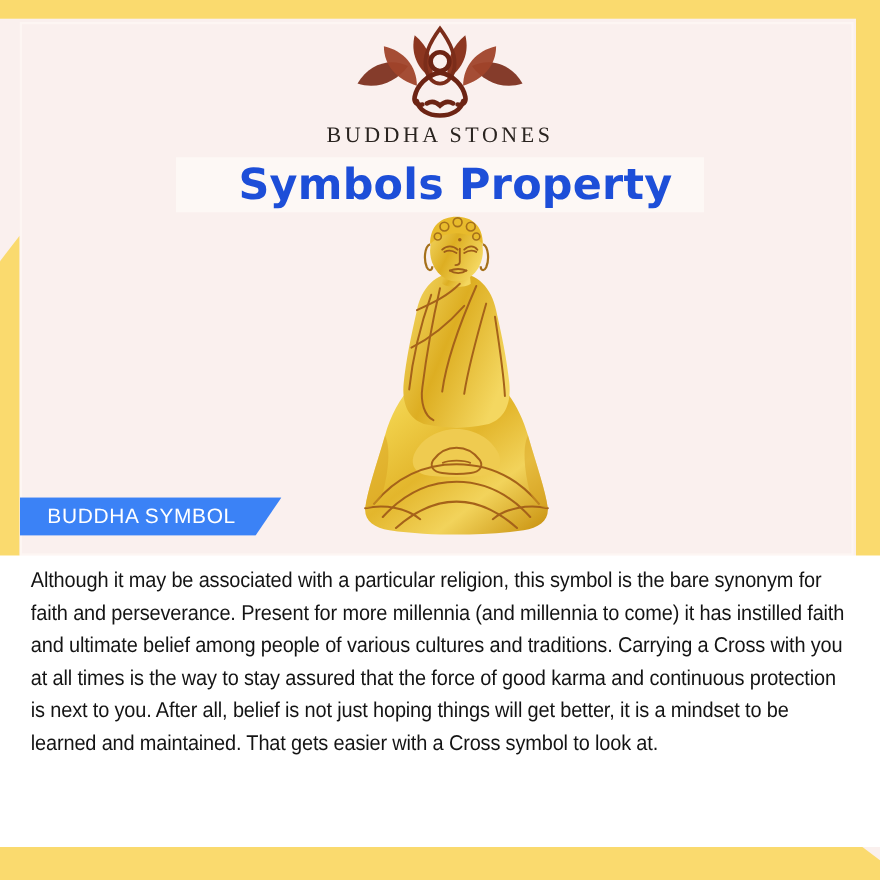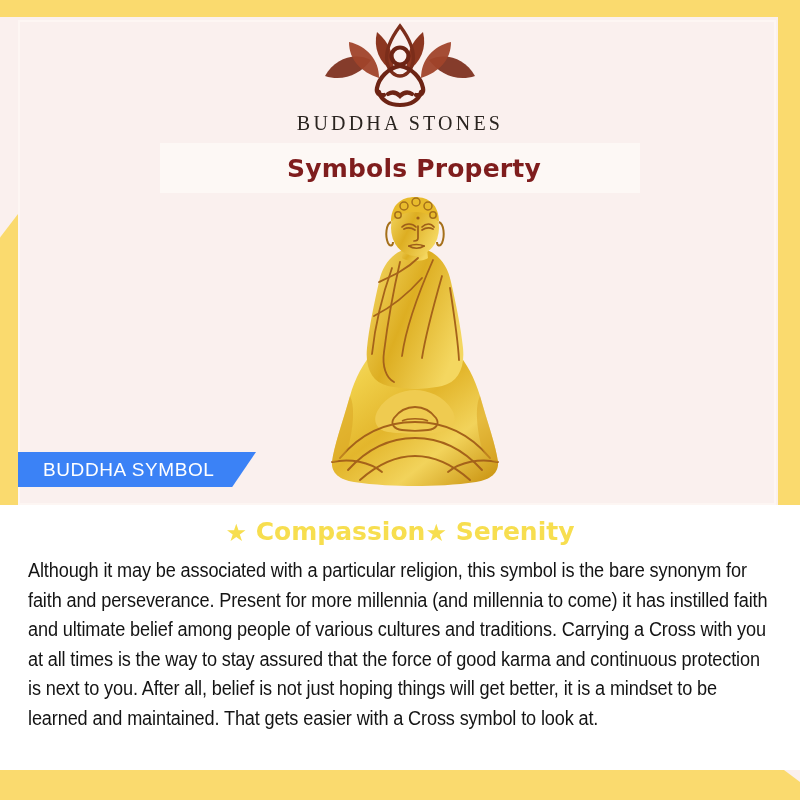--- a/index.html
+++ b/index.html
@@ -93,22 +93,22 @@
     width: 480px;
     height: 50px;
     background: #fdf8f5;
     display: flex;
     align-items: center;
     justify-content: center;
   }
   #title-text {
     font-family: "DejaVu Sans", sans-serif;
     font-weight: bold;
-    font-size: 25px;
-    color: #7f1d1d;
+    font-size: 39px;
+    color: #1d4ed8;
     letter-spacing: 0.2px;
     margin-left: 28px;
   }
 
   
   #buddha-figure {
     position: absolute;
     left: 330px;
     top: 196px;
     width: 170px;
@@ -317,22 +317,17 @@
       <path d="M168 266 C166 250 158 228 150 200 C144 212 148 238 152 252 C156 262 162 266 168 266 Z" fill="#d9a422" opacity="0.5"></path>
     </g>
   </svg>
 
   <div id="symbol-banner">
     <span id="symbol-banner-label">BUDDHA SYMBOL</span>
   </div>
 
   <div id="content-panel">
 
-    <div id="attributes-line">
-      <span class="star">★</span>
-      <span>Compassion</span><span class="star">★</span>
-      <span>Serenity</span>
-    </div>
 
     <div id="description">Although it may be associated with a particular religion, this symbol is the bare synonym for faith and perseverance. Present for more millennia (and millennia to come) it has instilled faith and ultimate belief among people of various cultures and traditions. Carrying a Cross with you at all times is the way to stay assured that the force of good karma and continuous protection is next to you. After all, belief is not just hoping things will get better, it is a mindset to be learned and maintained. That gets easier with a Cross symbol to look at.</div>
   </div>
 
 </div>
 
 </body></html>

